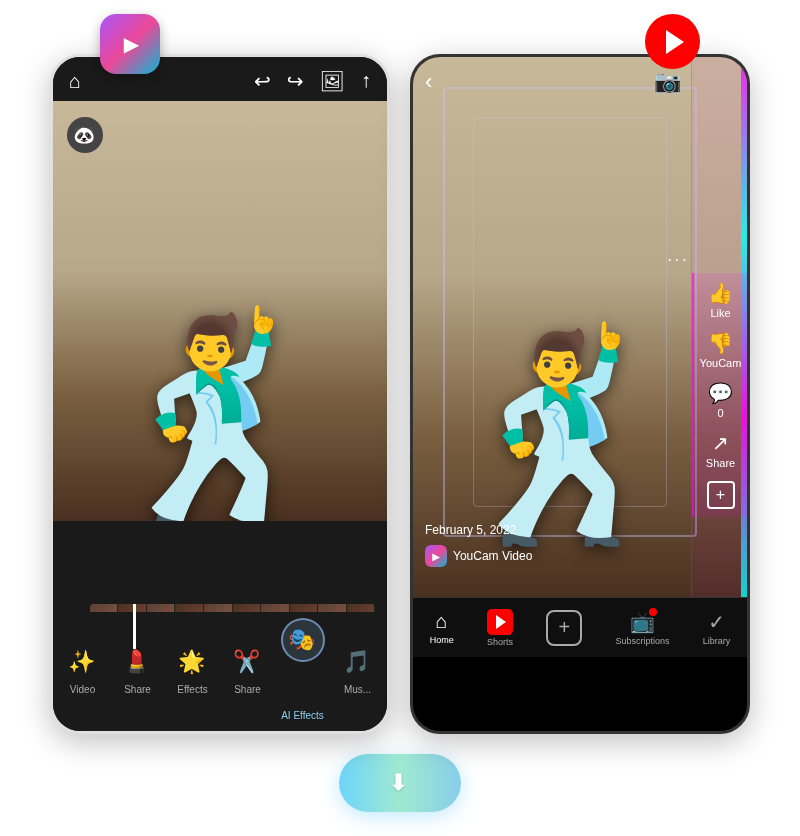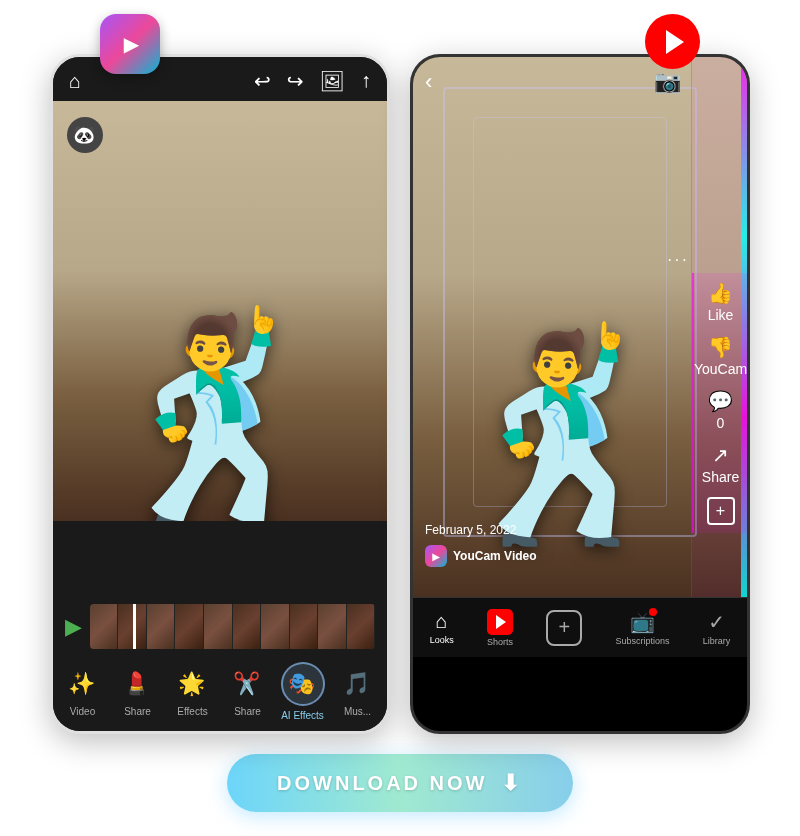--- a/index.html
+++ b/index.html
@@ -327,21 +327,21 @@
       gap: 2px;
     }
 
     .action-icon {
       color: white;
       font-size: 20px;
     }
 
     .action-label {
       color: white;
-      font-size: 14px;
+      font-size: 11px;
     }
 
     
     .right-neon-bar {
       position: absolute;
       right: 0;
       top: 0;
       bottom: 0;
       width: 6px;
       background: linear-gradient(to bottom, #ff00ff, #00ffff, #ff00ff, #00ffff);
@@ -384,21 +384,21 @@
       display: flex;
       align-items: center;
       justify-content: center;
       font-size: 10px;
       color: white;
     }
 
     .youcam-text {
       color: white;
       font-size: 12px;
-      font-weight: 700;
+      font-weight: 400;
     }
 
     
     .yt-nav {
       background: #0f0f0f;
       height: 60px;
       display: flex;
       align-items: center;
       justify-content: space-around;
       border-top: 1px solid #333;
@@ -593,21 +593,21 @@
 
         <div class="tool-item">
           <div class="tool-icon">✂️</div>
           <span class="tool-label">Share</span>
         </div>
 
         <div class="tool-item active">
           <div class="tool-circle">
             <div class="tool-icon" style="color: #87CEEB;">🎭</div>
           </div>
-          <span class="tool-label" style="color: #87CEEB;">AI Effects</span>
+          <span class="tool-label" style="color: #87CEEB; margin-top: 44px;">AI Effects</span>
         </div>
 
         <div class="tool-item">
           <div class="tool-icon">🎵</div>
           <span class="tool-label">Mus...</span>
         </div>
       </div>
     </div>
 
     <div class="phone-frame right-phone">
@@ -658,21 +658,21 @@
 
         <div class="youcam-watermark">
           <div class="youcam-mini-logo">▶</div>
           <span class="youcam-text">YouCam Video</span>
         </div>
       </div>
 
       <div class="yt-nav">
         <div class="yt-nav-item">
           <span class="yt-nav-icon active">⌂</span>
-          <span class="yt-nav-label active">Looks</span>
+          <span class="yt-nav-label active">Home</span>
         </div>
         <div class="yt-nav-item">
           <div style="width:26px; height:26px; background:#ff0000; border-radius:5px; display:flex; align-items:center; justify-content:center;">
             <div style="width:0; height:0; border-left:10px solid white; border-top:7px solid transparent; border-bottom:7px solid transparent; margin-left:2px;"></div>
           </div>
           <span class="yt-nav-label">Shorts</span>
         </div>
         <div class="yt-nav-item">
           <div class="yt-add-btn">+</div>
         </div>
@@ -686,16 +686,15 @@
         <div class="yt-nav-item">
           <span class="yt-nav-icon">✓</span>
           <span class="yt-nav-label">Library</span>
         </div>
       </div>
 
     </div>
   </div>
 
   <button class="download-btn">
-    <span>DOWNLOAD NOW</span>
     <span class="download-icon">⬇</span>
   </button>
 </div>
 
 </body></html>

